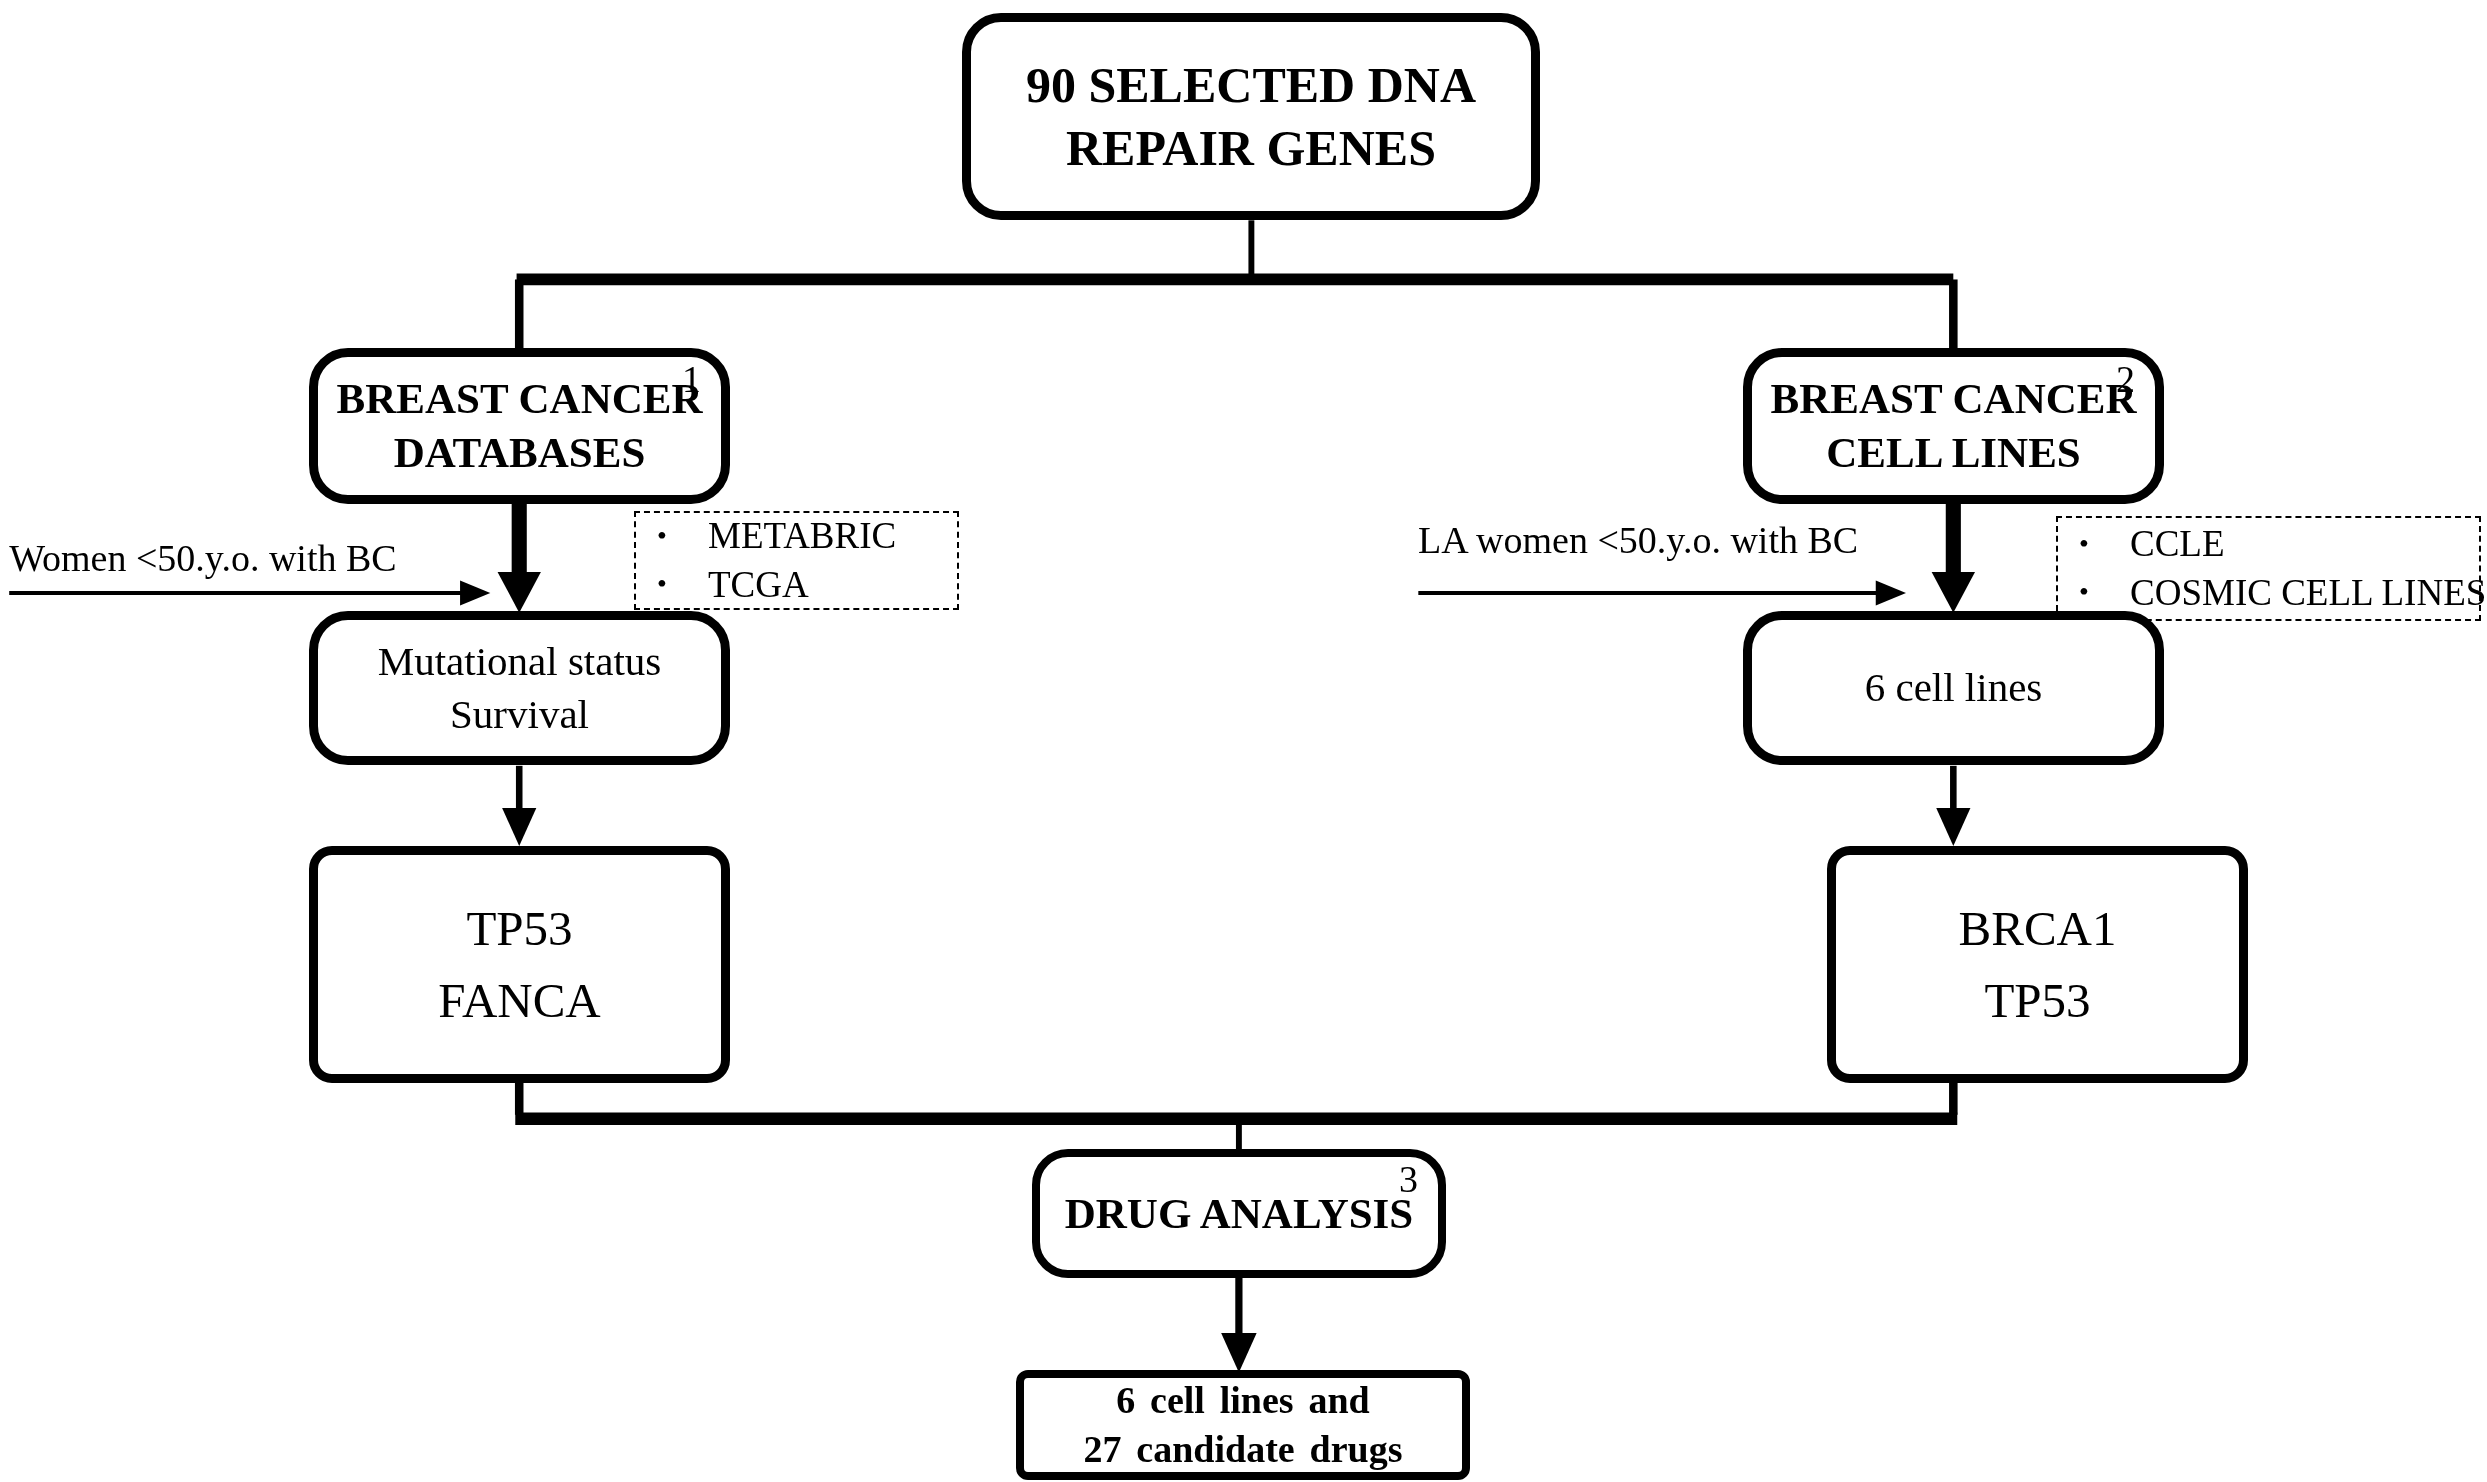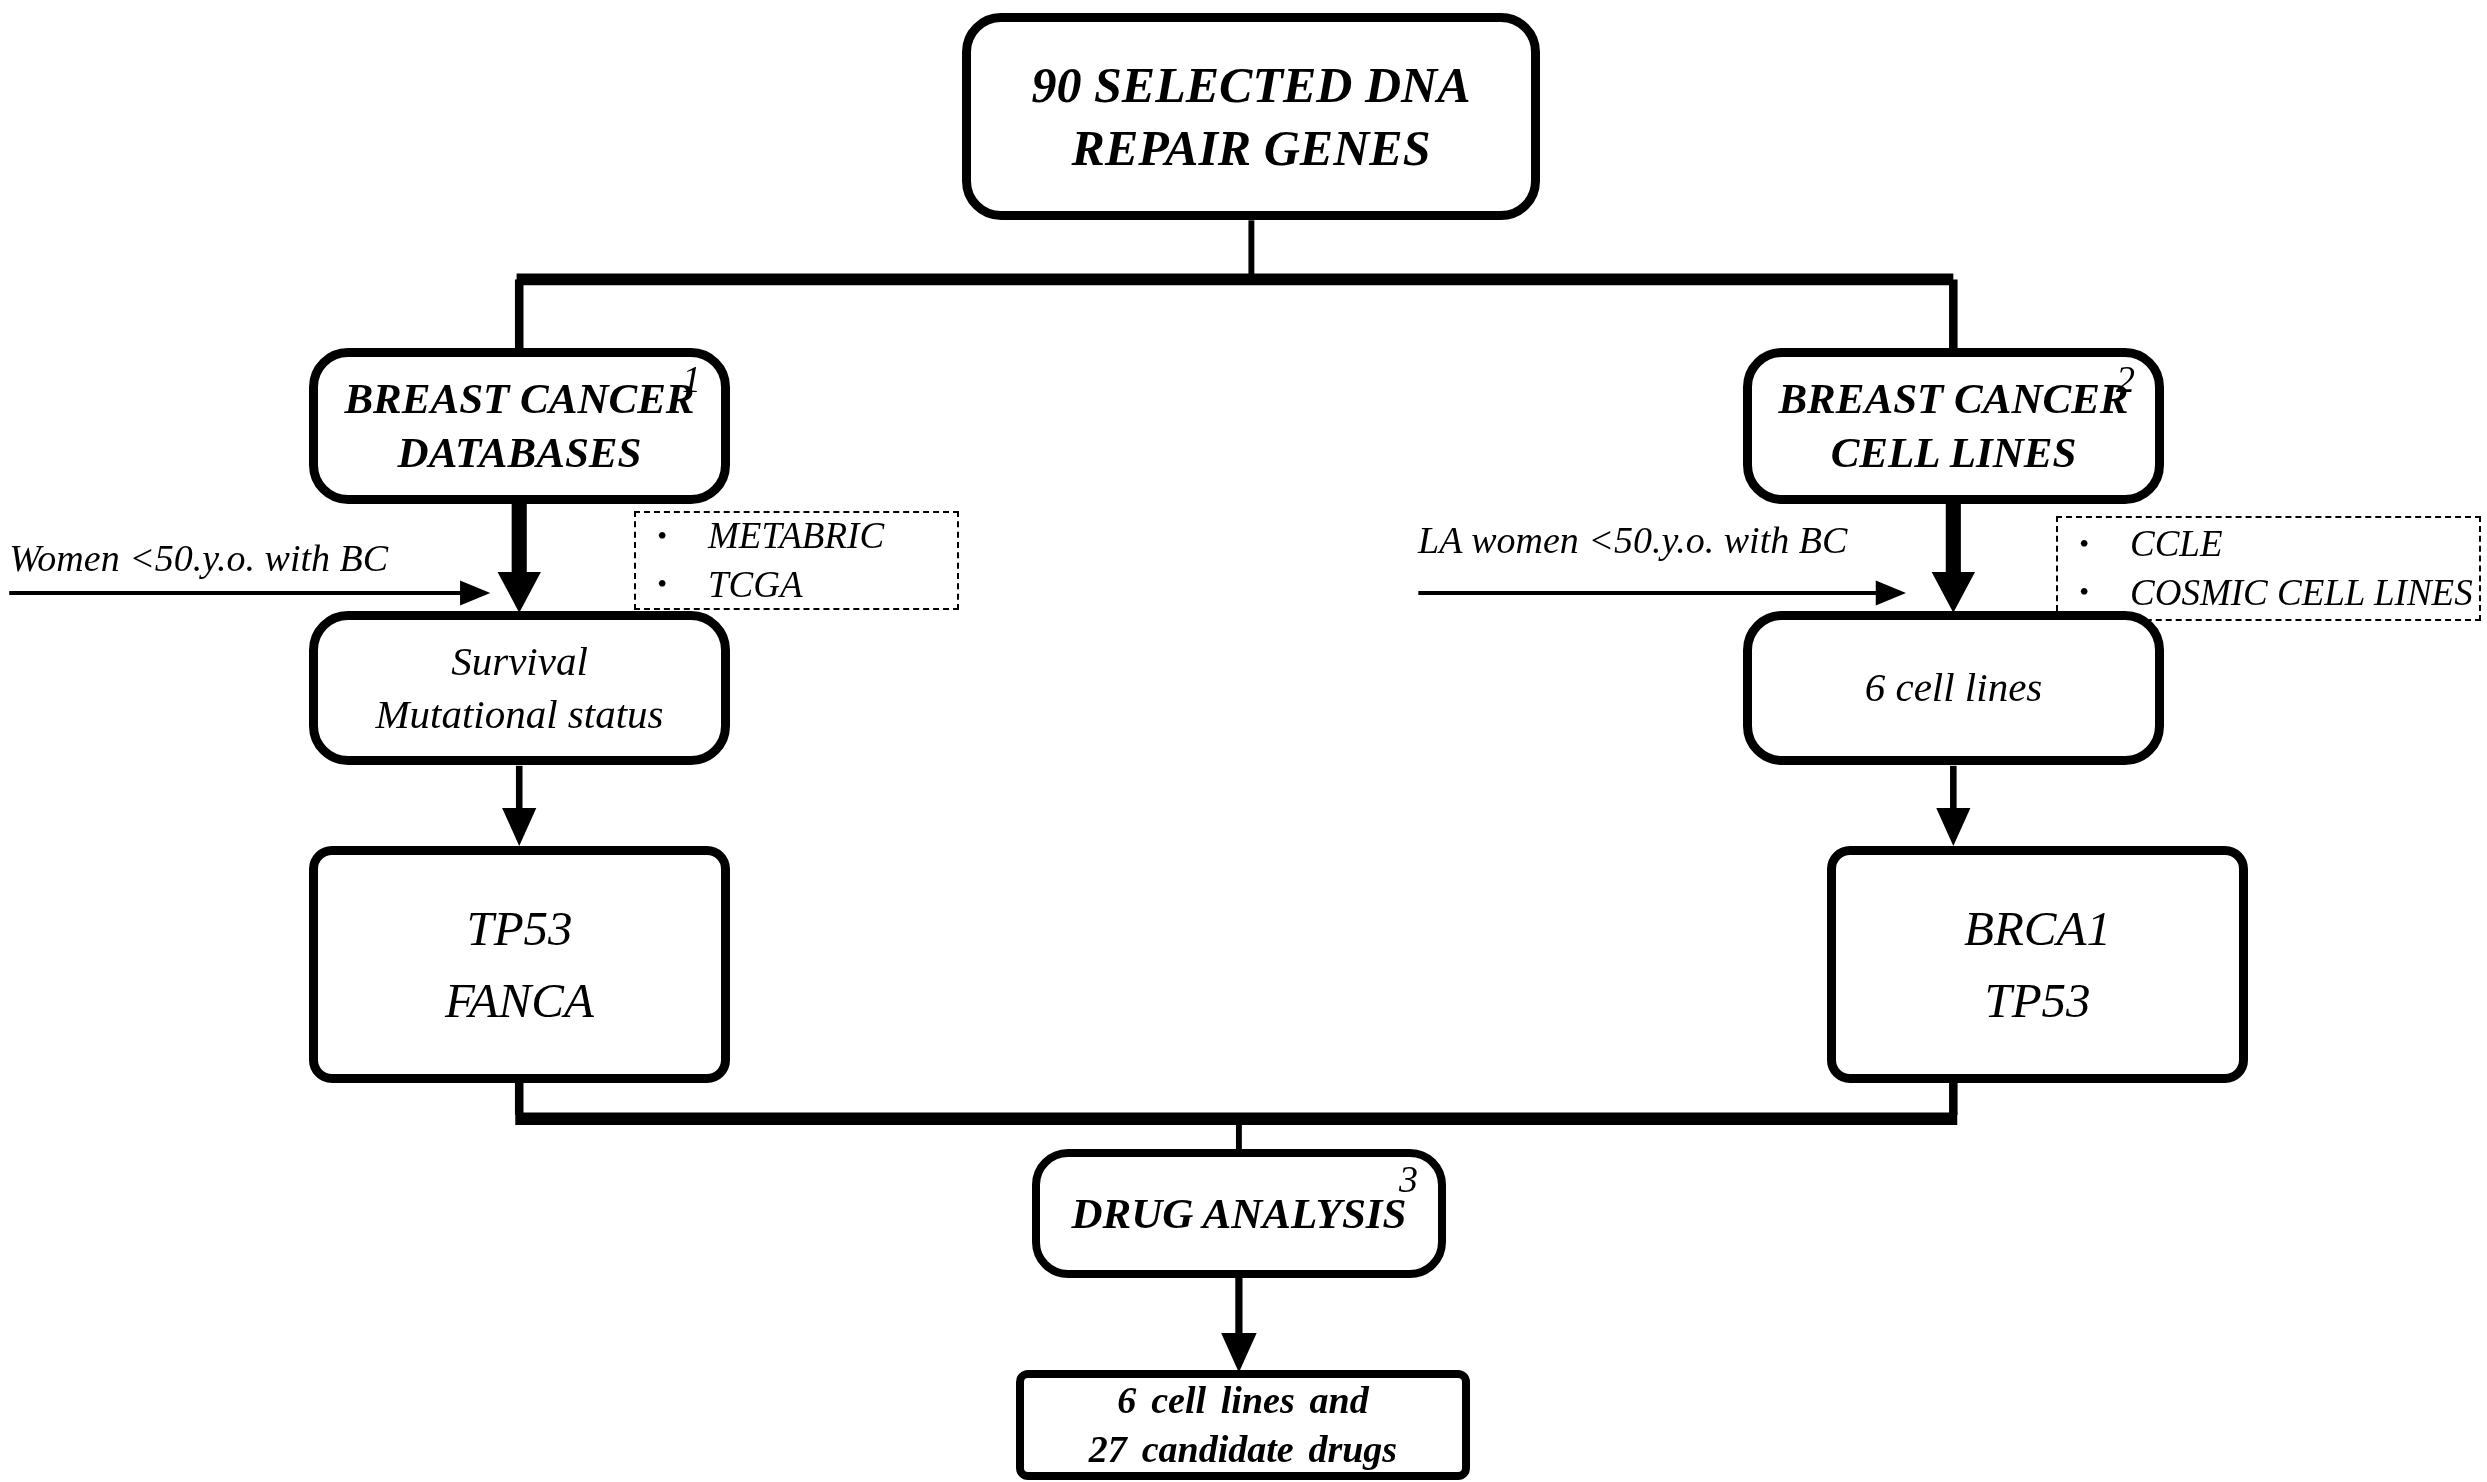--- a/index.html
+++ b/index.html
@@ -1,19 +1,19 @@
 <!DOCTYPE html>
 <html style="font-size:10.5px"><head>
 <meta charset="utf-8">
 <style>
   html, body { margin: 0; padding: 0; background: #ffffff; }
   body { width: 2487px; height: 1483px; overflow: hidden; }
   .canvas {
     position: relative; width: 2487px; height: 1122px; background: #ffffff;
-    font-family: "Liberation Serif", serif; color: #000; font-style: italic;
+    font-family: "Liberation Serif", serif; color: #000;
   }
   .connectors { position: absolute; left: 0; top: 0; width: 2487px; height: 1483px; }
   .box {
     position: absolute; box-sizing: border-box; background: #ffffff;
     border: 9.2px solid #000; border-radius: 39px;
     display: flex; flex-direction: column; justify-content: center; align-items: center;
     text-align: center;
   }
   .box .bline { width: 100%; }
   .bold { font-weight: 700; }
@@ -125,22 +125,22 @@
       <span class="src-bullet">•</span>
       <span class="src-label">CCLE</span>
     </div>
     <div class="src-row">
       <span class="src-bullet">•</span>
       <span class="src-label">COSMIC CELL LINES</span>
     </div>
   </div>
 
   <div class="box step1 s1l">
+    <div class="bline">Mutational status</div>
     <div class="bline">Survival</div>
-    <div class="bline">Mutational status</div>
   </div>
   <div class="box step1 s1r">
     <div class="bline">6 cell lines</div>
   </div>
 
   <div class="box step2 s2l">
     <div class="bline">TP53</div>
     <div class="bline"></div>
     <div class="bline">FANCA</div>
   </div>

